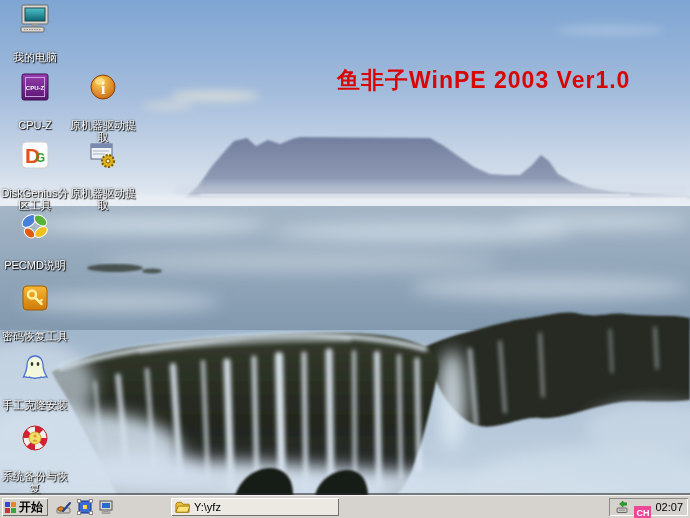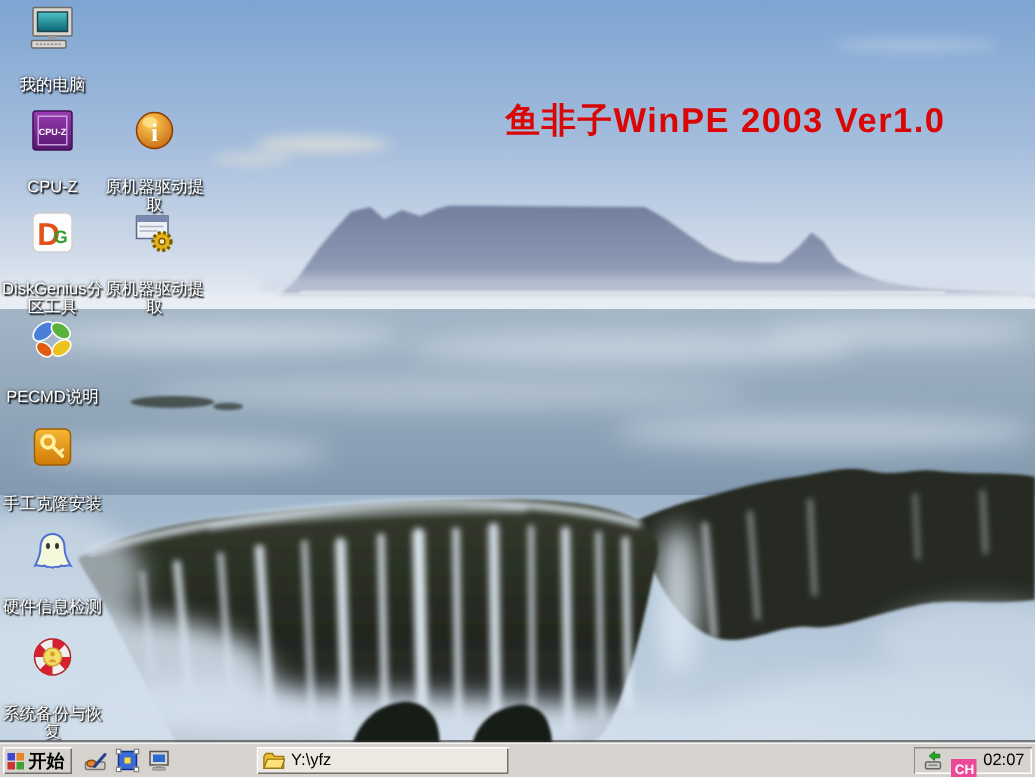--- a/index.html
+++ b/index.html
@@ -256,32 +256,32 @@
           <stop offset="0" stop-color="#f7b733"></stop>
               <stop offset="1" stop-color="#cf7a08"></stop>
             </linearGradient>
           </defs>
         <rect x="4" y="4" width="24" height="24" rx="4" fill="url(#g-key)" stroke="#9c5e06"></rect>
         <circle cx="13" cy="12.5" r="4" fill="none" stroke="#ffef9e" stroke-width="2.5"></circle>
         <line x1="16" y1="15.5" x2="22.5" y2="22" stroke="#ffef9e" stroke-width="2.5" stroke-linecap="round"></line>
         <line x1="20.5" y1="20" x2="22.8" y2="17.7" stroke="#ffef9e" stroke-width="2" stroke-linecap="round"></line>
       </svg>
     </span>
-    <span class="ilabel">手工克隆安装</span>
+    <span class="ilabel">密码恢复工具</span>
   </div>
 
   <div class="dicon" style="left:-2px;top:351px;">
     <span class="ig">
       <svg viewBox="0 0 32 32" width="32" height="32">
         <path d="M16,5 C10.5,5 8,9.5 8,14 C8,18 6.5,22 4.5,26 C7,25 8.5,27.5 10.5,26 C12.5,28 14,26 16,27.5 C18,26 20,28 22,26 C24,27.5 25.5,25 28,26 C25.5,22 24,18 24,14 C24,9.5 21.5,5 16,5 Z" fill="#f4f8da" stroke="#4b6fd6" stroke-width="1.3"></path>
         <ellipse cx="13" cy="13" rx="1.3" ry="2" fill="#333"></ellipse>
         <ellipse cx="19" cy="13" rx="1.3" ry="2" fill="#333"></ellipse>
       </svg>
     </span>
-    <span class="ilabel">硬件信息检测</span>
+    <span class="ilabel">手工克隆安装</span>
   </div>
 
   <div class="dicon" style="left:-2px;top:422px;">
     <span class="ig">
       <svg viewBox="0 0 32 32" width="32" height="32">
         <circle cx="16" cy="16" r="12" fill="#efefef" stroke="#b02020"></circle>
         <g fill="#d42030">
           <path d="M16,4 A12,12 0 0 1 24.5,7.5 L20.2,11.8 A6,6 0 0 0 16,10 Z"></path>
           <path d="M16,4 A12,12 0 0 1 24.5,7.5 L20.2,11.8 A6,6 0 0 0 16,10 Z" transform="rotate(90 16 16)"></path>
           <path d="M16,4 A12,12 0 0 1 24.5,7.5 L20.2,11.8 A6,6 0 0 0 16,10 Z" transform="rotate(180 16 16)"></path>

